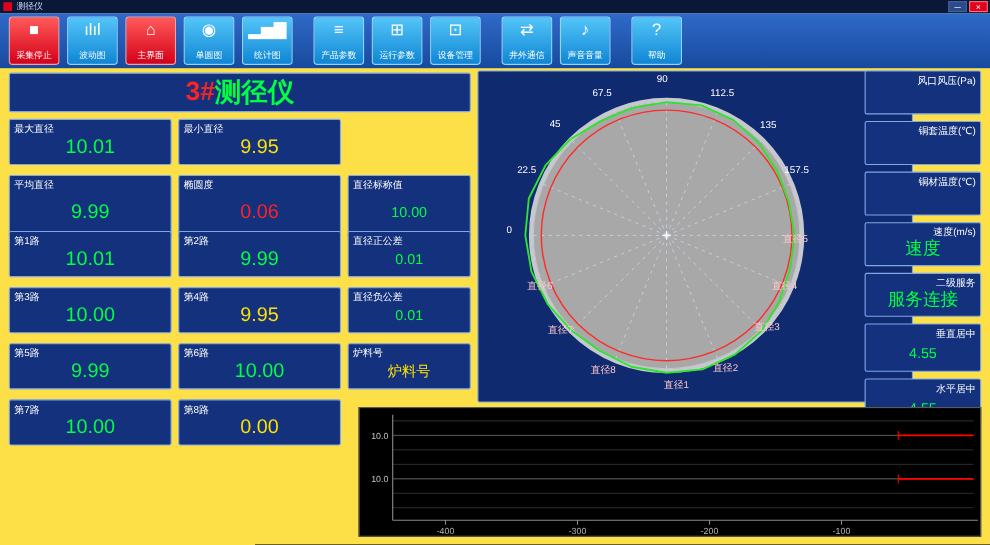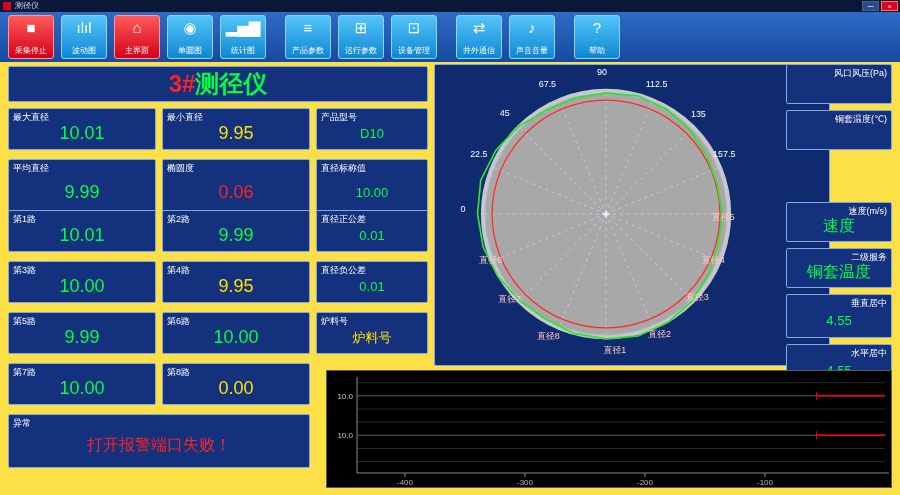--- a/index.html
+++ b/index.html
@@ -121,24 +121,20 @@
   </div>
 
   <div class="box c1 r1">
     <span class="lbl">最大直径</span>
     <span class="val" style="color: rgb(0, 255, 65);">10.01</span>
   </div>
   <div class="box c2 r1">
     <span class="lbl">最小直径</span>
     <span class="val" style="color: rgb(255, 224, 0);">9.95</span>
   </div>
-  <div class="box c3 r1">
-    <span class="lbl">产品型号</span>
-    <span class="val" style="color: rgb(0, 255, 65);">D10</span>
-  </div>
   <div class="box c1 r2">
     <span class="lbl">平均直径</span>
     <span class="val" style="color: rgb(0, 255, 65);">9.99</span>
   </div>
   <div class="box c2 r2">
     <span class="lbl">椭圆度</span>
     <span class="val" style="color: rgb(255, 34, 34);">0.06</span>
   </div>
   <div class="box c3 r2">
     <span class="lbl">直径标称值</span>
@@ -180,24 +176,20 @@
     <span class="lbl">炉料号</span>
     <span class="val" style="color: rgb(255, 224, 0);">炉料号</span>
   </div>
   <div class="box c1 r6">
     <span class="lbl">第7路</span>
     <span class="val" style="color: rgb(0, 255, 65);">10.00</span>
   </div>
   <div class="box c2 r6">
     <span class="lbl">第8路</span>
     <span class="val" style="color: rgb(255, 224, 0);">0.00</span>
-  </div>
-  <div class="box alarm-box">
-    <span class="lbl">异常</span>
-    <span class="val" style="color: rgb(255, 34, 34);">打开报警端口失败！</span>
   </div>
 
   <div class="polar-panel">
     <svg width="342" height="300" viewBox="0 0 344 302">
         <circle cx="172" cy="150" r="124" fill="none" stroke="#d9d9d9" stroke-width="4" opacity="0.9"></circle>
         <circle cx="172" cy="150" r="122" fill="#a8a8a8" stroke="#c8c8c8" stroke-width="1"></circle>
         <line x1="172" y1="150" x2="294" y2="150" stroke="#d8e0ff" stroke-width="0.7" stroke-dasharray="3,4" opacity="0.85"></line>
         <line x1="172" y1="150" x2="284.713302966377" y2="103.31262125145905" stroke="#d8e0ff" stroke-width="0.7" stroke-dasharray="3,4" opacity="0.85"></line>
         <line x1="172" y1="150" x2="258.2670273047588" y2="63.732972695241216" stroke="#d8e0ff" stroke-width="0.7" stroke-dasharray="3,4" opacity="0.85"></line>
         <line x1="172" y1="150" x2="218.68737874854097" y2="37.286697033623014" stroke="#d8e0ff" stroke-width="0.7" stroke-dasharray="3,4" opacity="0.85"></line>
@@ -237,27 +229,31 @@
   </div>
 
   <div class="box rb rb2">
     <span class="lbl-r">铜套温度(℃)</span>
     <span class="val" style="color: rgb(0, 255, 65);"></span>
   </div>
   <div class="box rb rb1">
     <span class="lbl-r">风口风压(Pa)</span>
     <span class="val" style="color: rgb(0, 255, 65);"></span>
   </div>
+  <div class="box rb rb3">
+    <span class="lbl-r">铜材温度(℃)</span>
+    <span class="val" style="color: rgb(0, 255, 65);"></span>
+  </div>
   <div class="box rb rb4">
     <span class="lbl-r">速度(m/s)</span>
     <span class="val" style="color: rgb(0, 255, 65);">速度</span>
   </div>
   <div class="box rb rb5">
     <span class="lbl-r">二级服务</span>
-    <span class="val" style="color: rgb(0, 255, 65);">铜套温度</span>
+    <span class="val" style="color: rgb(0, 255, 65);">服务连接</span>
   </div>
   <div class="box rb rb6">
     <span class="lbl-r">垂直居中</span>
     <span class="val" style="color: rgb(0, 255, 65);">4.55</span>
   </div>
   <div class="box rb rb7">
     <span class="lbl-r">水平居中</span>
     <span class="val" style="color: rgb(0, 255, 65);">4.55</span>
   </div>
 

